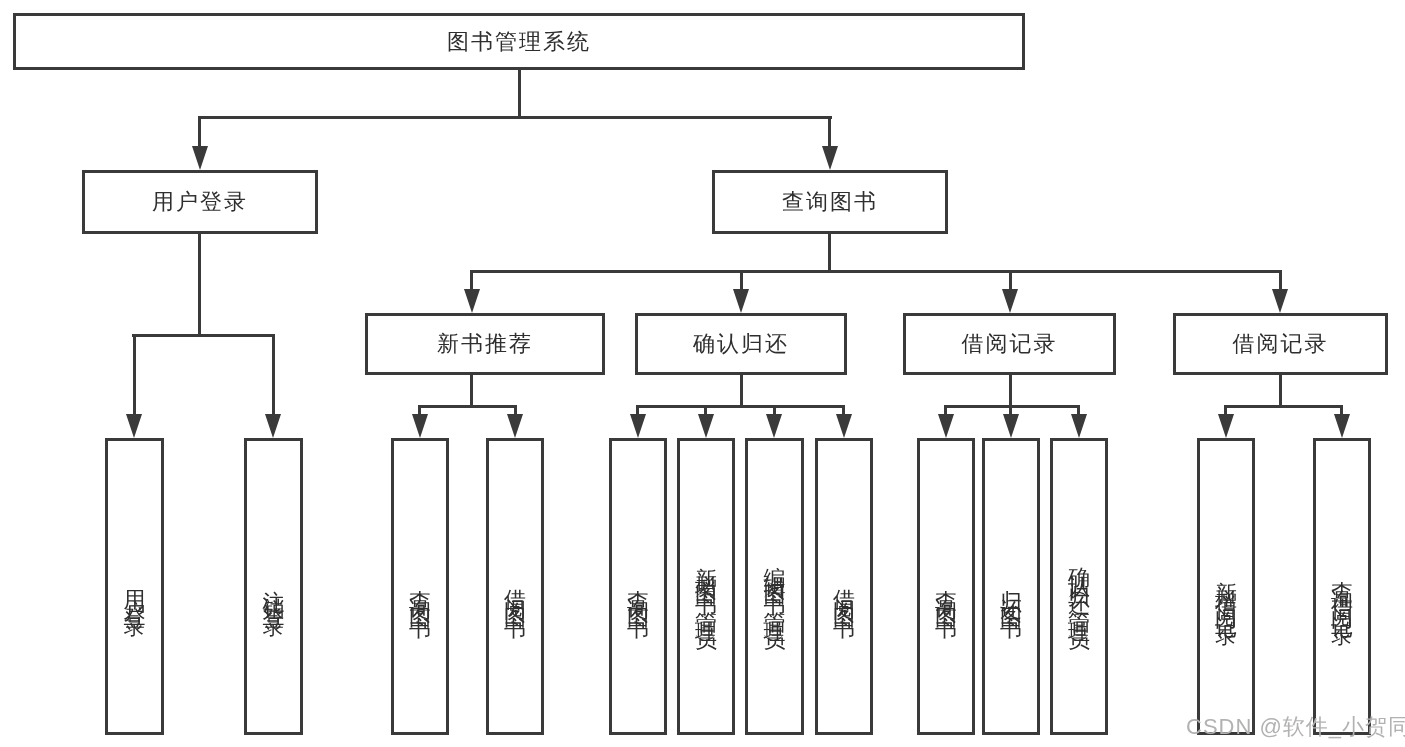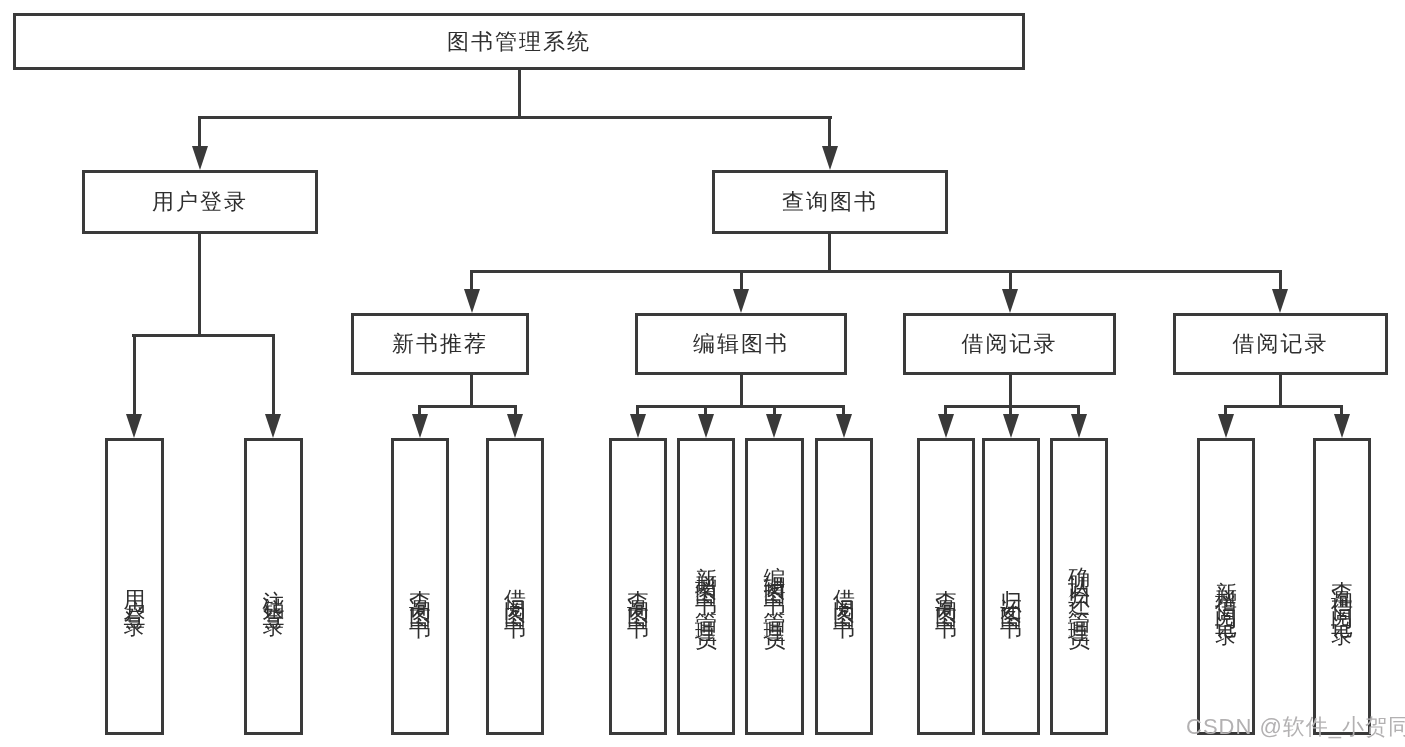--- a/index.html
+++ b/index.html
@@ -83,25 +83,25 @@
   <div class="hline" style="left:470px;top:270px;width:812px;"></div>
   <div class="vline" style="left:470px;top:270px;height:22px;"></div>
   <div class="arrow" style="left:464px;top:289px;"></div>
   <div class="vline" style="left:740px;top:270px;height:22px;"></div>
   <div class="arrow" style="left:733px;top:289px;"></div>
   <div class="vline" style="left:1009px;top:270px;height:22px;"></div>
   <div class="arrow" style="left:1002px;top:289px;"></div>
   <div class="vline" style="left:1279px;top:270px;height:22px;"></div>
   <div class="arrow" style="left:1272px;top:289px;"></div>
 
-  <div class="box" style="left:351px;top:313px;width:178px;height:62px;">
+  <div class="box" style="left:365px;top:313px;width:240px;height:62px;">
     <span>新书推荐</span>
   </div>
   <div class="box" style="left:635px;top:313px;width:212px;height:62px;">
-    <span>编辑图书</span>
+    <span>确认归还</span>
   </div>
   <div class="box" style="left:903px;top:313px;width:213px;height:62px;">
     <span>借阅记录</span>
   </div>
   <div class="box" style="left:1173px;top:313px;width:215px;height:62px;">
     <span>借阅记录</span>
   </div>
 
   <div class="vline" style="left:470px;top:373px;height:34px;"></div>
   <div class="hline" style="left:419px;top:405px;width:98px;"></div>

